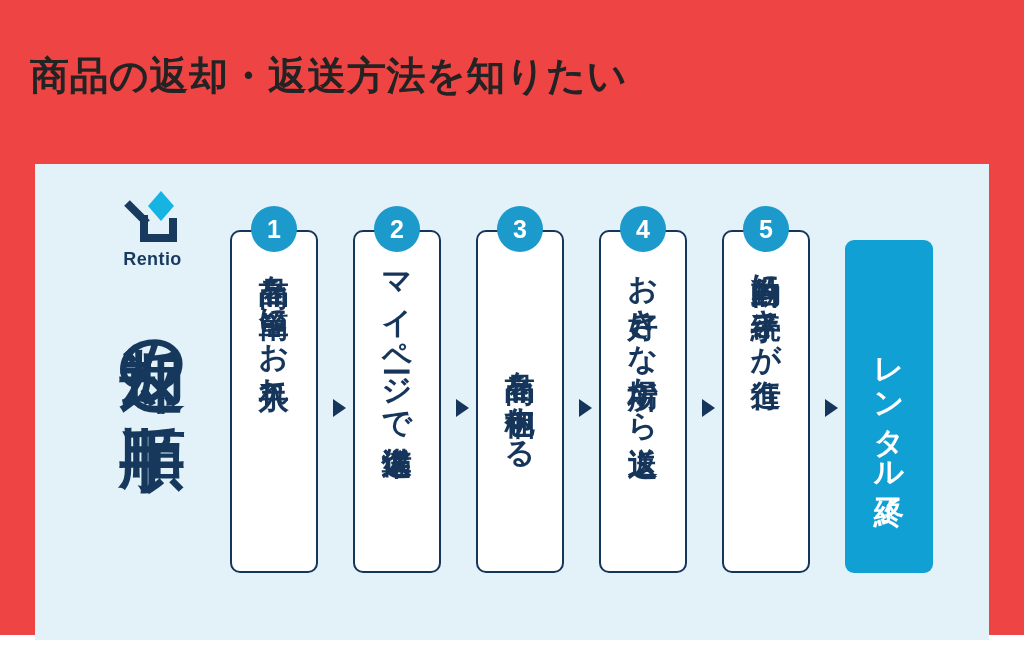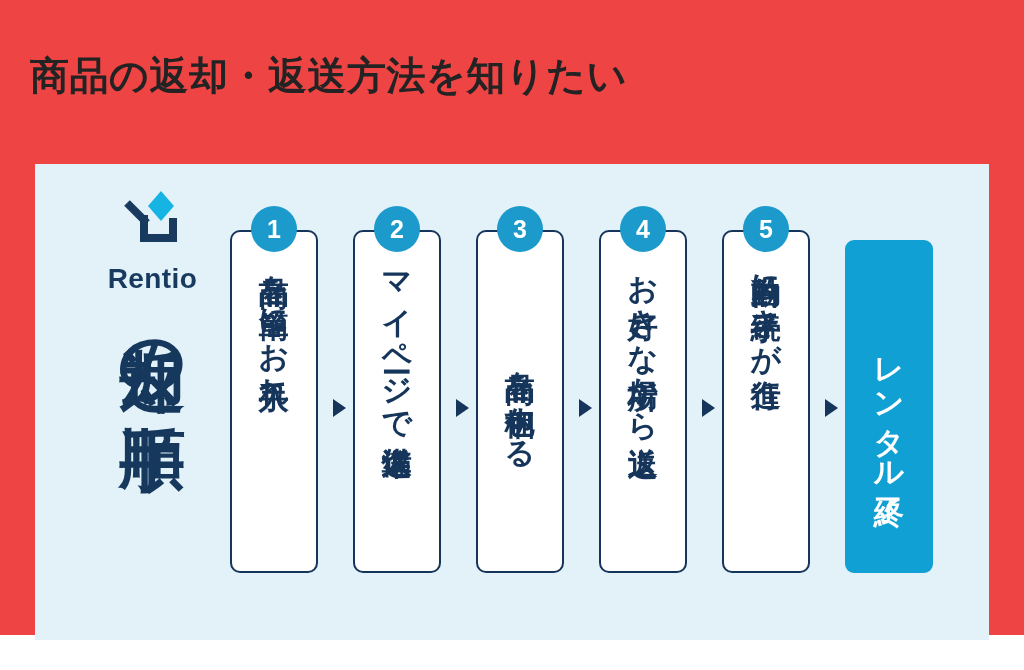--- a/index.html
+++ b/index.html
@@ -67,22 +67,22 @@
     align-items: center;
   }
   .logo-mark {
     width: 72px;
     height: 60px;
     position: relative;
     display: block;
   }
   .logo-mark svg { display: block; }
   .brand-wordmark {
-    margin-top: 16px;
-    font-size: 28px;
+    margin-top: 1px;
+    font-size: 18px;
     font-weight: 700;
     color: #173A5E;
     letter-spacing: 0.4px;
     line-height: 1;
   }
 
   .brand-vertical-title {
     position: absolute;
     left: 0;
     top: 105px;

